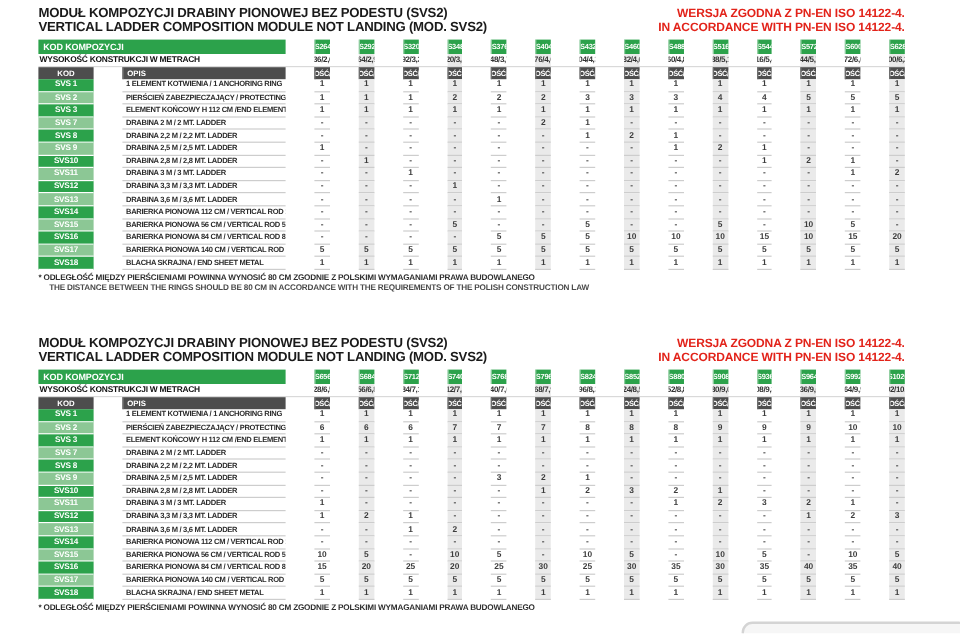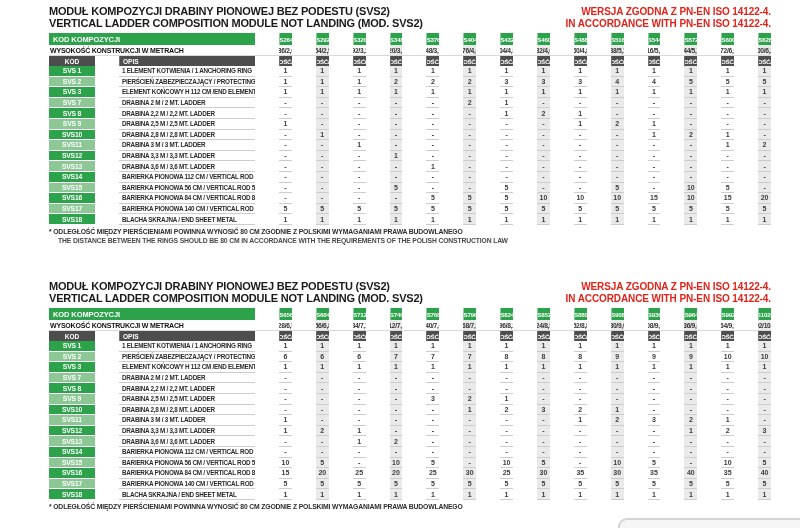--- a/index.html
+++ b/index.html
@@ -1,20 +1,20 @@
 <!DOCTYPE html>
 <html style="--green: #2ca24b; --green-light: #8cc795; --header-gray: #4d4d4d; --red: #e2231a; --stripe: #eaeaea; --line: #cdcdcd;"><head>
 <meta charset="utf-8">
 <style>
   * { margin:0; padding:0; box-sizing:border-box; }
   html,body { width:800px; height:528px; overflow:hidden; background:#fff;
     font-family:"Liberation Sans","DejaVu Sans",sans-serif; }
   #page { position:relative; width:800px; height:528px; background:#fff; overflow:hidden; }
 
-  .block { position:absolute; left:49px; width:722px; }
+  .block { position:absolute; left:32px; width:722px; }
   #block-0 { top:6px; } #block-1 { top:281px; }
 
   .head { display:flex; justify-content:space-between; align-items:flex-start; margin-bottom:4px; }
   .t1 { font-size:11px; font-weight:800; color:#1a1a1a; line-height:11.5px; letter-spacing:-0.2px; }
   .n1 { font-size:10px; font-weight:800; color:var(--red); line-height:11.5px; text-align:right; letter-spacing:-0.1px;margin-left:39px; }
 
   .tbl { width:100%; }
   .row { display:grid; grid-template-columns:46px 136px repeat(14,1fr);gap:24px; }
   .row > div { display:flex; align-items:center; justify-content:center; overflow:hidden; white-space:nowrap; }
 

